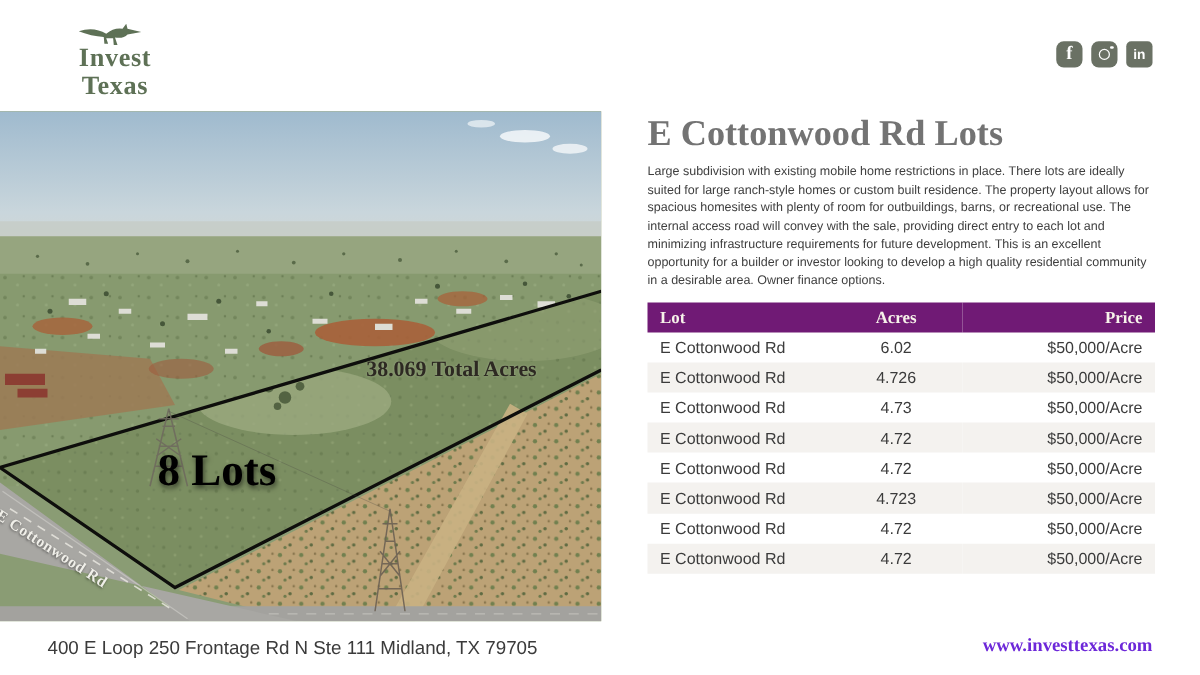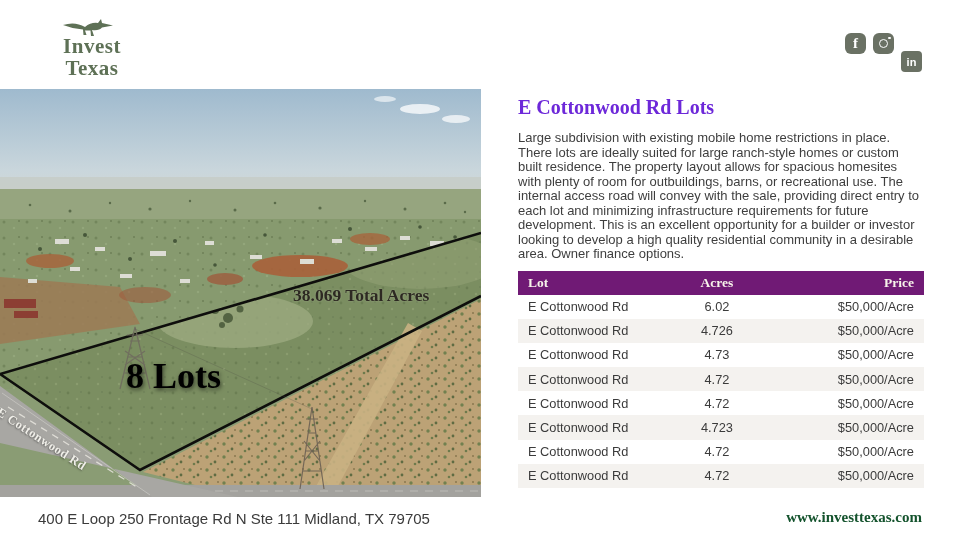--- a/index.html
+++ b/index.html
@@ -11,49 +11,49 @@
   .logo-bird { display:block; margin:0 auto -2px auto; }
   .logo-name { font-family:"Liberation Serif", serif; font-weight:bold; font-size:21px; letter-spacing:0.5px; line-height:22px; border-bottom:1.5px solid #5e7156; padding-bottom:14px; }
   .logo-sub { font-family:"Liberation Serif", serif; font-size:9px; letter-spacing:4px; margin-top:3px; }
 
   .social { position:absolute; right:38px; top:33px; display:flex; gap:7px; }
   .sicon { width:21px; height:21px; background:#6a7164; color:#ffffff; display:flex; align-items:center; justify-content:center; cursor:pointer; }
   .fb { border-radius:6px; font-family:"Liberation Serif", serif; font-weight:bold; font-size:15px; }
   .ig { border-radius:6px; position:relative; }
   .ig .lens { width:9px; height:9px; border:1.6px solid #fff; border-radius:50%; }
   .ig .dot { position:absolute; top:3.5px; right:3.5px; width:2.2px; height:2.2px; background:#fff; border-radius:50%; }
-  .li { border-radius:4px; font-weight:bold; font-size:11px; font-family:"Liberation Sans", sans-serif;margin-top:18px; }
+  .li { border-radius:4px; font-weight:bold; font-size:11px; font-family:"Liberation Sans", sans-serif; }
 
   
   .photo { position:absolute; left:0; top:89px; width:481px; height:408px; overflow:hidden; background:#8a9c74; }
   .photo svg { position:absolute; left:0; top:0; }
   .ov-acres { position:absolute; left:293px; top:196px; font-family:"Liberation Serif", serif; font-weight:bold; font-size:17.5px; color:#2d2922; text-shadow:0 0 2px rgba(255,255,255,0.25); white-space:nowrap; }
   .ov-lots { position:absolute; left:126px; top:266px; font-family:"Liberation Serif", serif; font-weight:bold; font-size:36px; color:#000000; text-shadow:1px 2px 4px rgba(0,0,0,0.55); white-space:nowrap; }
   .ov-road { position:absolute; left:2px; top:316px; font-family:"Liberation Serif", serif; font-weight:bold; font-size:12.5px; color:#f0efe9; letter-spacing:0.5px; transform:rotate(33deg); transform-origin:left top; text-shadow:0 1px 2px rgba(0,0,0,0.5); white-space:nowrap; }
 
   
   .panel { position:absolute; left:518px; top:90px; width:406px; }
-  .title { font-family:"Liberation Serif", serif; font-weight:bold; font-size:20px; color:#6d28d9; line-height:34px; }
-  .desc { margin-top:7px; font-size:13px; line-height:14.5px; color:#3e3e3e; width:404px; }
+  .title { font-family:"Liberation Serif", serif; font-weight:bold; font-size:29px; color:#737373; line-height:34px; }
+  .desc { margin-top:7px; font-size:10px; line-height:14.5px; color:#3e3e3e; width:404px; }
 
   table.lots { margin-top:9px; width:406px; border-collapse:collapse; table-layout:fixed; }
   table.lots col.c1 { width:36%; } table.lots col.c2 { width:26%; } table.lots col.c3 { width:38%; }
   table.lots th { background:#701a75; color:#f7f3ea; font-family:"Liberation Serif", serif; font-weight:bold; font-size:13.5px; padding:4px 10px; }
   table.lots th:nth-child(1) { text-align:left; }
   table.lots th:nth-child(2) { text-align:center; }
   table.lots th:nth-child(3) { text-align:right;margin-top:12px; }
   table.lots td { font-size:12.8px; color:#3b3b3b; padding:4.6px 10px; }
   table.lots td:nth-child(1) { text-align:left; }
   table.lots td:nth-child(2) { text-align:center;margin-top:12px; }
   table.lots td:nth-child(3) { text-align:right; }
   table.lots tbody tr:nth-child(even) { background:#f4f2ef; }
 
   
   .addr { position:absolute; left:38px; top:510px; font-size:15px; color:#3b3b3b; }
-  .site { position:absolute; right:38px; top:509px; font-family:"Liberation Serif", serif; font-weight:bold; font-size:15px; color:#14532d; cursor:pointer; }
+  .site { position:absolute; right:38px; top:509px; font-family:"Liberation Serif", serif; font-weight:bold; font-size:15px; color:#6d28d9; cursor:pointer; }
 </style>
 </head>
 <body>
 
 <div class="page">
 
   <div class="logo">
     <svg class="logo-bird" width="62" height="19" viewBox="0 0 62 19">
       <path fill="#5e7156" d="M2,7 Q14,3 24,9 Q30,4 37,5 L40,1 L41,5 L52,7.5 L41,9.5 Q38,13 31,12 L33,18 L30,18 L29.5,12.5 L24,12.5 L25.5,17 L22.5,17 L22,11.5 Q12,11 2,7 Z"></path>
     </svg>

